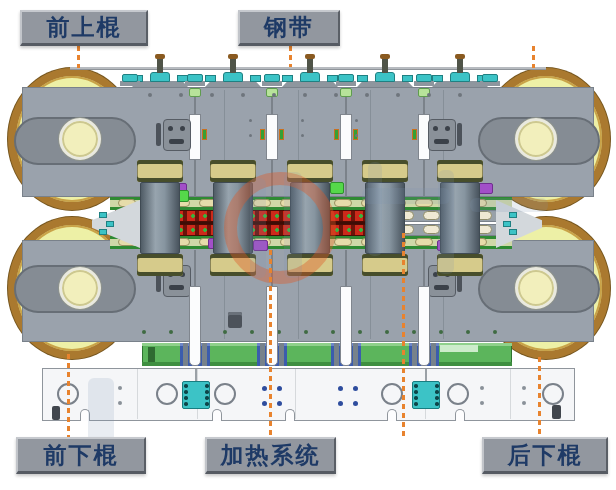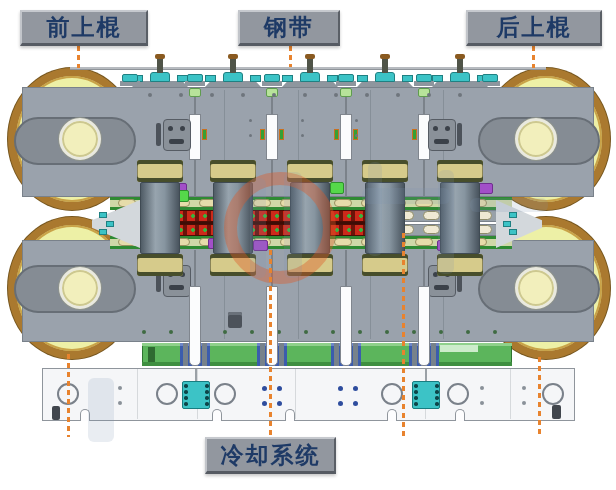--- a/index.html
+++ b/index.html
@@ -339,15 +339,16 @@
     <div class="abs leader" style="left: 76.5px; top: 46px; width: 3px; height: 22px;"></div>
     <div class="abs leader" style="left: 288.5px; top: 46px; width: 3px; height: 21px;"></div>
     <div class="abs leader" style="left: 531.5px; top: 46px; width: 3px; height: 22px;"></div>
     <div class="abs leader" style="left: 66.5px; top: 354px; width: 3px; height: 83px;"></div>
     <div class="abs leader" style="left: 268.5px; top: 250px; width: 3px; height: 187px;"></div>
     <div class="abs leader" style="left: 401.5px; top: 233px; width: 3px; height: 204px;"></div>
     <div class="abs leader" style="left: 537.5px; top: 357px; width: 3px; height: 80px;"></div>
 
 <div class="label" style="left:238px;top:10px;width:102px;height:36px">钢带</div>
     <div class="label" style="left:20px;top:10px;width:128px;height:36px">前上棍</div>
-    <div class="label" style="left:466px;top:10px;width:136px;height:36px">后上棍</div>
-    <div class="label" style="left:205px;top:437px;width:131px;height:37px">冷却系统</div>
+    <div class="label" style="left:16px;top:437px;width:130px;height:37px">前下棍</div>
+    <div class="label" style="left:205px;top:437px;width:131px;height:37px">加热系统</div>
+    <div class="label" style="left:482px;top:437px;width:126px;height:37px">后下棍</div>
   </div>
 
 </body></html>

